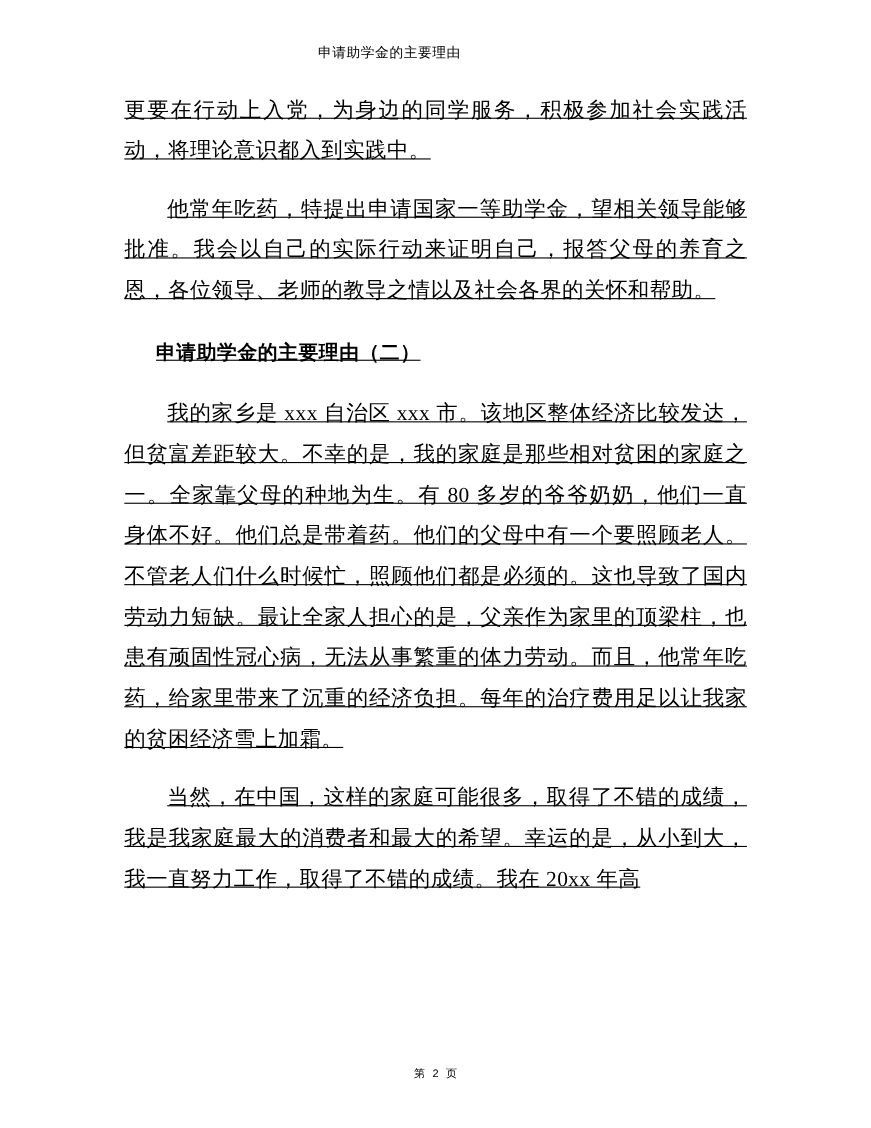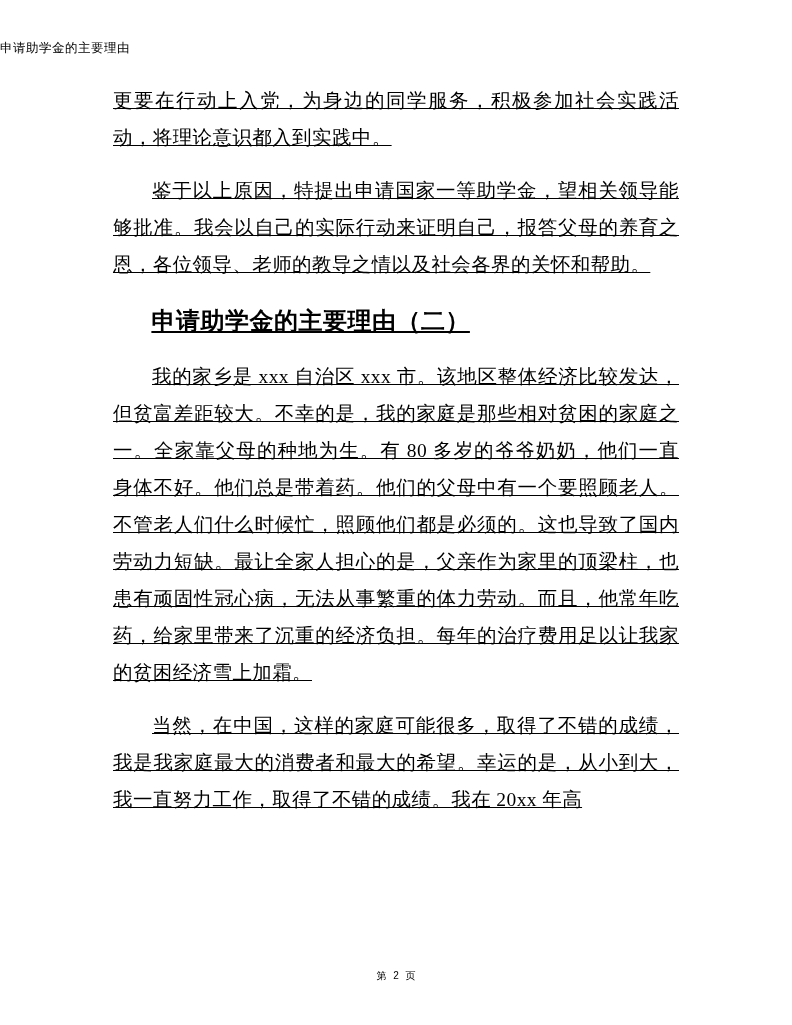--- a/index.html
+++ b/index.html
@@ -20,20 +20,21 @@
     height: 1025px;
     position: relative;
     box-sizing: border-box;
     padding: 0;
   }
   .header {
     position: absolute;
     top: 40px;
     left: 0;
     width: 708px;
+    text-align: center;
     font-size: 12.5px;
     font-family: "Liberation Sans", "DejaVu Sans", sans-serif;
     letter-spacing: 0.5px;
     color: #000;
   }
   .content {
     position: absolute;
     top: 82px;
     left: 113px;
     width: 566px;
@@ -48,21 +49,21 @@
     letter-spacing: 0.4px;
     font-family: "Liberation Serif", "DejaVu Serif", serif;
   }
   p.para.indent {
     text-indent: 2em;
   }
   .gap-lg { height: 19px; }
   .gap-md { height: 16px; }
   h2.section-title {
     margin: 0;
-    font-size: 24px;
+    font-size: 18px;
     line-height: 37px;
     font-weight: bold;
     text-indent: 1.6em;
     font-family: "Liberation Sans", "DejaVu Sans", sans-serif;
     letter-spacing: 0.5px;
   }
   .footer {
     position: absolute;
     bottom: 42px;
     left: 0;
@@ -82,21 +83,21 @@
   <div class="header">
     <span>申请助学金的主要理由</span>
   </div>
 
   <div class="content">
 
     <p class="para">更要在行动上入党，为身边的同学服务，积极参加社会实践活动，将理论意识都入到实践中。</p>
 
     <div class="gap-md"></div>
 
-    <p class="para indent">鉴于以上原因，特提出申请国家一等助学金，望相关领导能够批准。我会以自己的实际行动来证明自己，报答父母的养育之恩，各位领导、老师的教导之情以及社会各界的关怀和帮助。</p>
+    <p class="para indent">他常年吃药，特提出申请国家一等助学金，望相关领导能够批准。我会以自己的实际行动来证明自己，报答父母的养育之恩，各位领导、老师的教导之情以及社会各界的关怀和帮助。</p>
 
     <div class="gap-lg"></div>
 
     <h2 class="section-title">申请助学金的主要理由（二）</h2>
 
     <div class="gap-lg"></div>
 
     <p class="para indent">我的家乡是 xxx 自治区 xxx 市。该地区整体经济比较发达，但贫富差距较大。不幸的是，我的家庭是那些相对贫困的家庭之一。全家靠父母的种地为生。有 80 多岁的爷爷奶奶，他们一直身体不好。他们总是带着药。他们的父母中有一个要照顾老人。不管老人们什么时候忙，照顾他们都是必须的。这也导致了国内劳动力短缺。最让全家人担心的是，父亲作为家里的顶梁柱，也患有顽固性冠心病，无法从事繁重的体力劳动。而且，他常年吃药，给家里带来了沉重的经济负担。每年的治疗费用足以让我家的贫困经济雪上加霜。</p>
 
     <div class="gap-md"></div>

